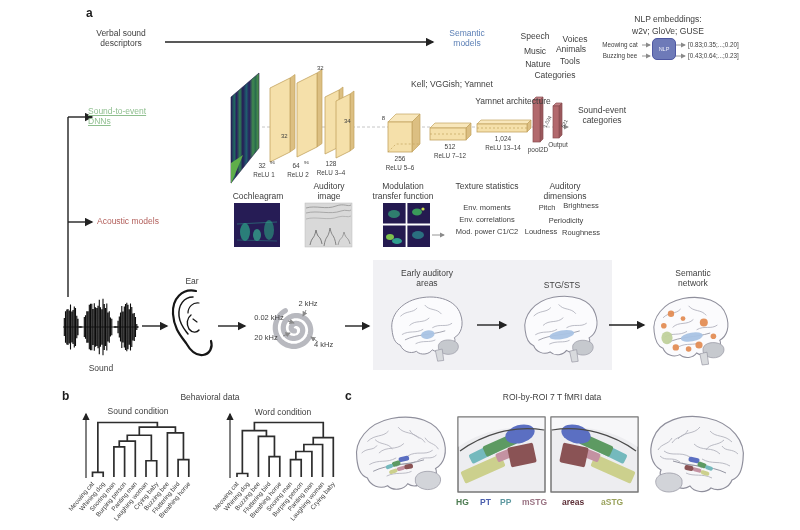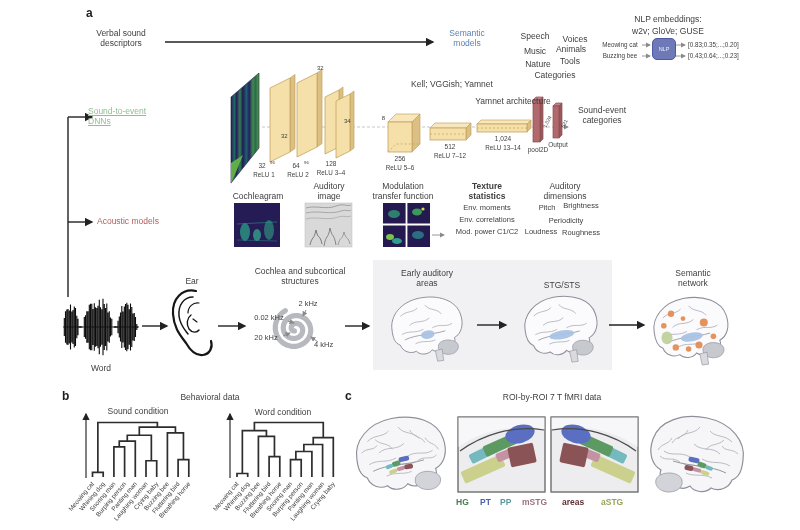--- a/index.html
+++ b/index.html
@@ -390,34 +390,33 @@
 
   <div class="lbl green left" style="left:88px;top:106px;width:72px;text-decoration:underline;">Sound-to-event DNNs</div>
   <div class="lbl red left" style="left:97px;top:216px;width:84px;">Acoustic models</div>
   <div class="lbl" style="left:402px;top:79px;width:100px;">Kell; VGGish; Yamnet</div>
   <div class="lbl" style="left:468px;top:96px;width:90px;">Yamnet architecture</div>
   <div class="lbl" style="left:572px;top:105px;width:60px;">Sound-event categories</div>
 
   <div class="lbl" style="left:222px;top:191px;width:72px;">Cochleagram</div>
   <div class="lbl" style="left:303px;top:181px;width:52px;">Auditory image</div>
   <div class="lbl" style="left:368px;top:181px;width:70px;">Modulation transfer function</div>
-  <div class="lbl" style="left:455px;top:181px;width:64px;font-weight:bold;">Texture statistics</div>
+  <div class="lbl" style="left:455px;top:181px;width:64px;">Texture statistics</div>
   <div class="lbl t75" style="left:448px;top:204px;width:78px;">Env. moments</div>
   <div class="lbl t75" style="left:448px;top:216px;width:78px;">Env. correlations</div>
   <div class="lbl t75" style="left:448px;top:228px;width:78px;">Mod. power C1/C2</div>
   <div class="lbl" style="left:532px;top:181px;width:66px;">Auditory dimensions</div>
   <div class="lbl t75" style="left:533px;top:204px;width:28px;">Pitch</div>
   <div class="lbl t75" style="left:558px;top:202px;width:46px;">Brightness</div>
   <div class="lbl t75" style="left:543px;top:217px;width:46px;">Periodicity</div>
   <div class="lbl t75" style="left:520px;top:228px;width:42px;">Loudness</div>
   <div class="lbl t75" style="left:558px;top:229px;width:46px;">Roughness</div>
 
-  <div class="lbl" style="left:84px;top:363px;width:34px;">Word</div>
+  <div class="lbl" style="left:84px;top:363px;width:34px;">Sound</div>
   <div class="lbl" style="left:180px;top:276px;width:24px;">Ear</div>
-  <div class="lbl" style="left:250px;top:266px;width:100px;">Cochlea and subcortical structures</div>
   <div class="lbl t75" style="left:294px;top:300px;width:28px;">2 kHz</div>
   <div class="lbl t75 right" style="left:250px;top:314px;width:38px;">0.02 kHz</div>
   <div class="lbl t75 right" style="left:250px;top:334px;width:32px;">20 kHz</div>
   <div class="lbl t75 left" style="left:314px;top:341px;width:28px;">4 kHz</div>
   <div class="lbl" style="left:393px;top:268px;width:68px;">Early auditory areas</div>
   <div class="lbl" style="left:536px;top:280px;width:52px;">STG/STS</div>
   <div class="lbl" style="left:666px;top:268px;width:54px;">Semantic network</div>
 
   <div class="lbl panel left" style="left:62px;top:389px;width:14px;">b</div>
   <div class="lbl" style="left:168px;top:392px;width:84px;">Behavioral data</div>

